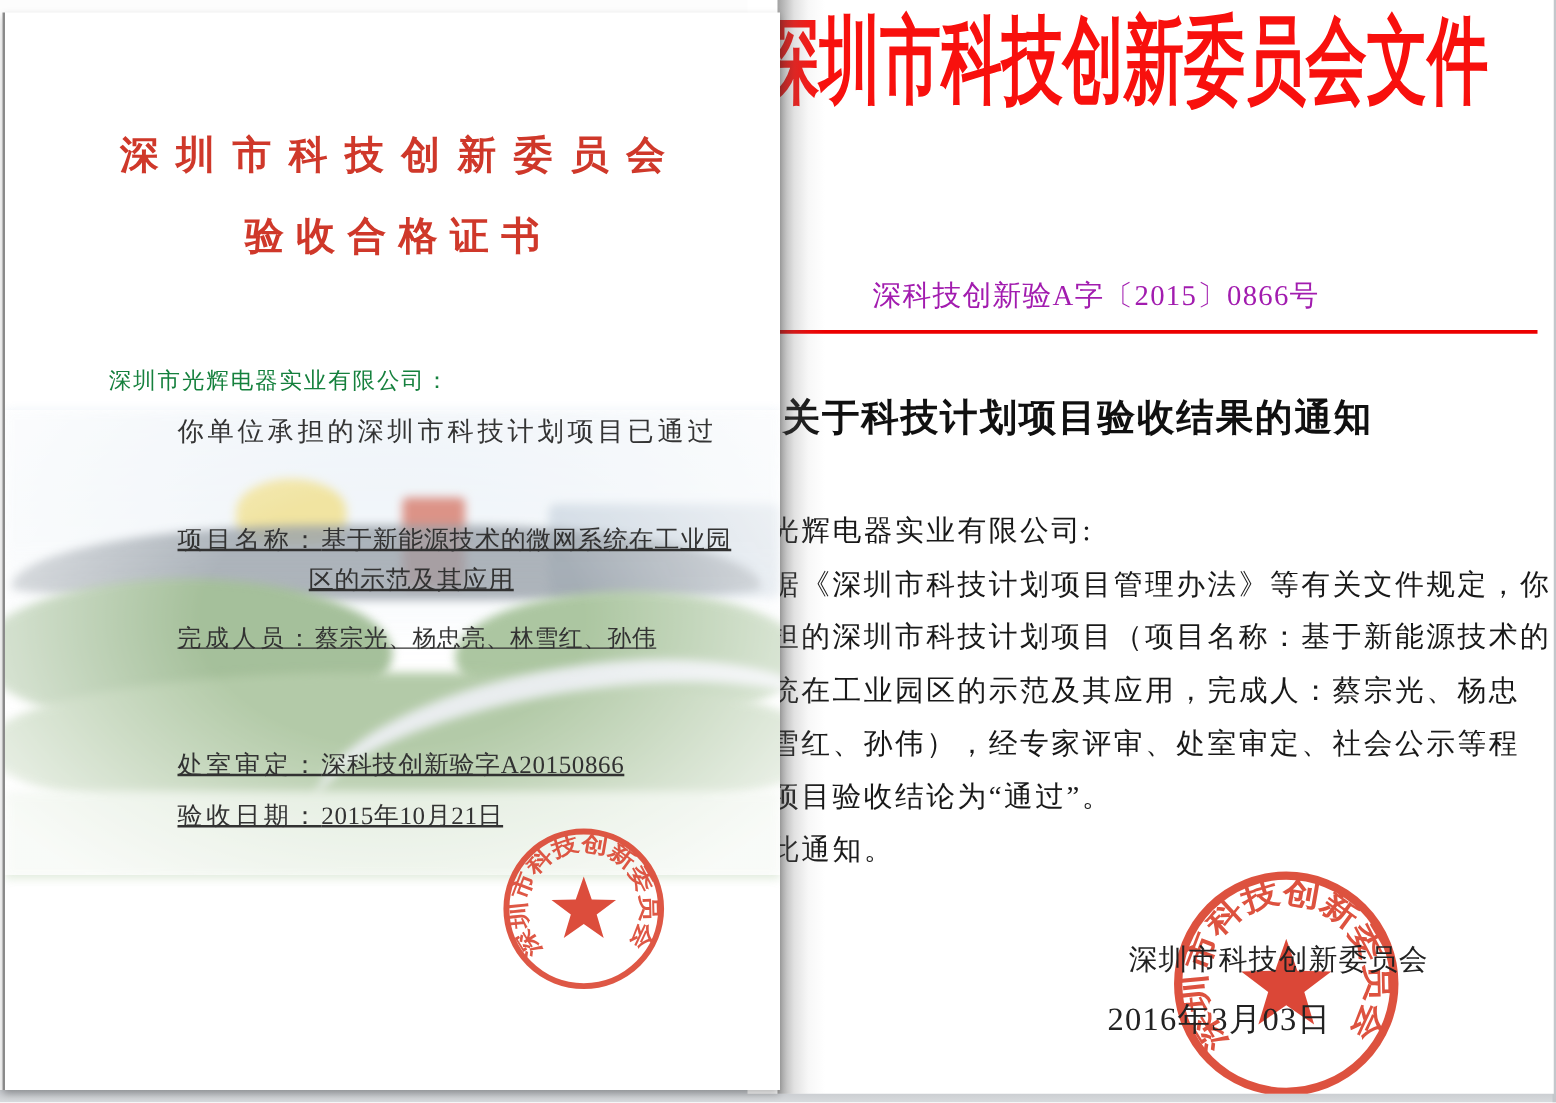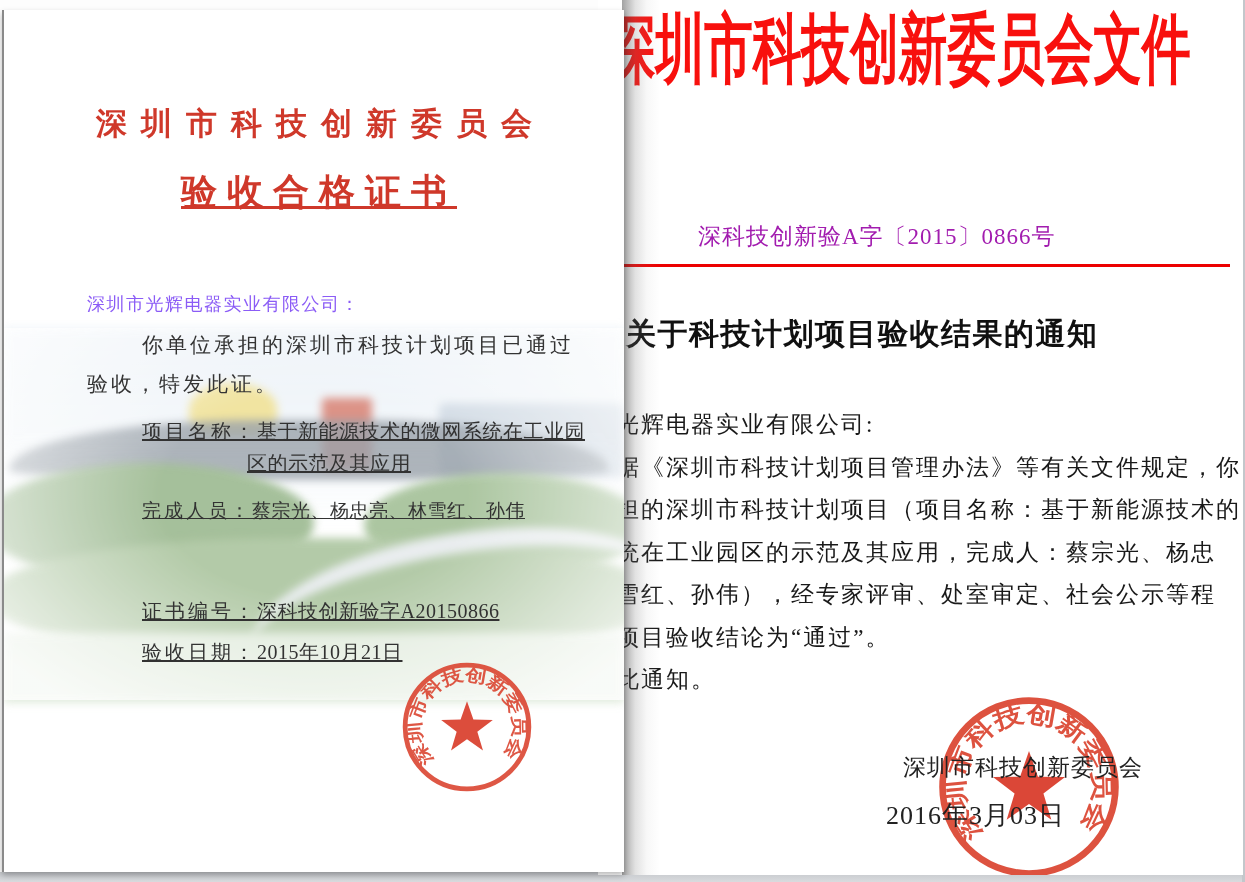--- a/index.html
+++ b/index.html
@@ -62,22 +62,22 @@
   .ph-green-b{left:-10px;top:210px;width:660px;height:120px;background:#86ab74;border-radius:45%;}
   .ph-road{left:245px;top:205px;width:430px;height:150px;border:0;
     border-top:20px solid #dde3e6;border-radius:50%;transform:rotate(-9deg);background:transparent;}
   .ph-grass{left:0;top:305px;width:620px;height:70px;background:#cfe0c8;}
   .photo:after{content:"";position:absolute;inset:0;
     background:radial-gradient(ellipse at 50% 45%,rgba(255,255,255,0) 35%,rgba(255,255,255,.8) 90%);}
 
   .lp-title1{position:absolute;left:0;top:93px;width:620px;text-align:center;
     font-weight:700;font-size:31px;color:#cf382a;letter-spacing:14px;text-indent:14px;white-space:nowrap;}
   .lp-title2{position:absolute;left:0;top:158px;width:620px;text-align:center;
-    font-weight:700;font-size:36px;color:#cf382a;letter-spacing:10px;text-indent:10px;white-space:nowrap;text-decoration:underline;}
-  .lp-recipient{position:absolute;left:83px;top:282px;font-size:18px;color:#8b5cf6;letter-spacing:1.5px;}
+    font-weight:700;font-size:31px;color:#cf382a;letter-spacing:10px;text-indent:10px;white-space:nowrap;}
+  .lp-recipient{position:absolute;left:83px;top:282px;font-size:18px;color:#15803d;letter-spacing:1.5px;}
   .lp-para1{position:absolute;left:138px;top:321px;font-size:21px;color:#343434;letter-spacing:3px;white-space:nowrap;}
   .lp-para2{position:absolute;left:83px;top:360px;font-size:21px;color:#343434;letter-spacing:3px;}
   .lp-field{position:absolute;font-size:20px;color:#323232;white-space:nowrap;text-decoration:underline;}
   .lp-field .lbl{letter-spacing:3px;}
   .lp-field .val{letter-spacing:.5px;}
   .lp-project{left:138px;top:408px;}
   .lp-project .line2{margin-left:105px;margin-top:5px;letter-spacing:.5px;}
   .lp-members{left:138px;top:488px;font-size:19px;}
   .lp-certno{left:138px;top:588px;}
   .lp-date{left:138px;top:629px;}
@@ -137,35 +137,34 @@
       <div class="ph-green-b"></div>
       <div class="ph-road"></div>
       <div class="ph-grass"></div>
     </div>
 
     <div class="lp-title1">深圳市科技创新委员会</div>
     <div class="lp-title2">验收合格证书</div>
 
     <div class="lp-recipient">深圳市光辉电器实业有限公司：</div>
     <div class="lp-para1">你单位承担的深圳市科技计划项目已通过</div>
-    <div class="lp-para2">验收，特发此证。</div>
 
     <div class="lp-field lp-project">
       <div>
         <span class="lbl">项目名称：</span><span class="val">基于新能源技术的微网系统在工业园</span>
       </div>
       <div class="line2">区的示范及其应用</div>
     </div>
 
     <div class="lp-field lp-members">
       <span class="lbl">完成人员：</span><span class="val">蔡宗光、杨忠亮、林雪红、孙伟</span>
     </div>
 
     <div class="lp-field lp-certno">
-      <span class="lbl">证书编号：</span><span class="val">深科技创新验字A20150866</span>
+      <span class="lbl">处室审定：</span><span class="val">深科技创新验字A20150866</span>
     </div>
 
     <div class="lp-field lp-date">
       <span class="lbl">验收日期：</span><span class="val">2015年10月21日</span>
     </div>
 
     <svg class="lp-seal" viewBox="0 0 200 200">
       <circle cx="100" cy="100" r="91" fill="none" stroke="#db4531" stroke-width="7"></circle>
       <path id="arc-l" d="M 51.9,148.1 A 68,68 0 1 1 148.1,148.1" fill="none"></path>
       <text class="seal-text" font-size="25" fill="#db4531">

